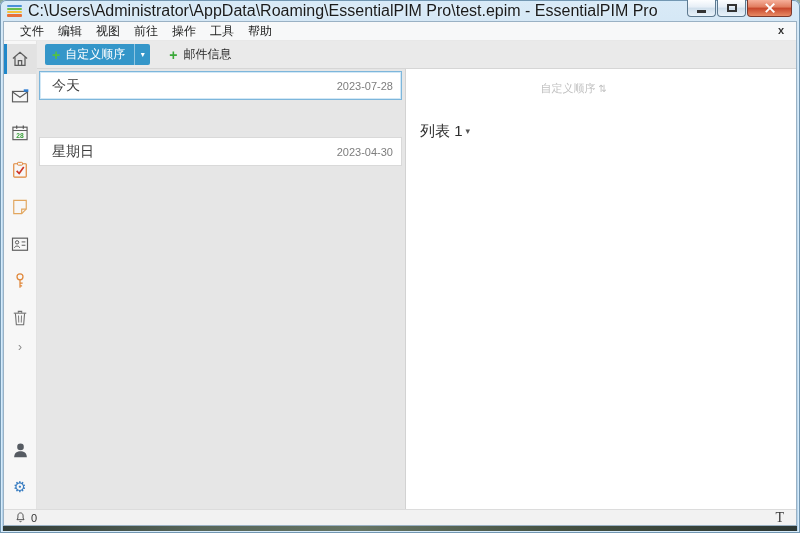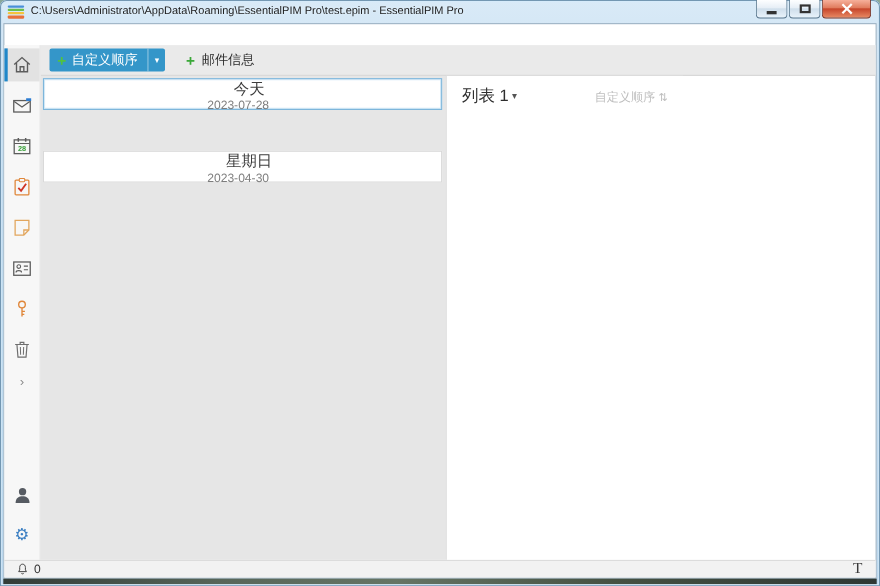--- a/index.html
+++ b/index.html
@@ -11,21 +11,21 @@
     background:linear-gradient(180deg,#d9eaf7 0%,#bdd9ee 30%,#b3d3ec 100%);
     box-shadow:inset 0 0 0 1px #7397b2, inset 0 0 0 2px #d6ebfa; }
   .desktop-strip { position:absolute; left:3px; right:3px; bottom:2px; height:5px;
     background:linear-gradient(90deg,#232b23,#4d5a49 25%,#5d6a55 45%,#39432f 70%,#1f261f);
     opacity:.9; }
 
   
   .titlebar { position:absolute; left:3px; right:3px; top:0; height:21px; display:flex; align-items:center; }
   .app-icon { width:15px; height:12px; margin:0 6px 0 4px; display:flex; flex-direction:column; gap:1px; }
   .app-icon i { display:block; height:2.4px; border-radius:1px; }
-  .title-text { font-size:10px; color:#1b1b1b; white-space:nowrap; text-shadow:0 0 3px #e8f4fc; }
+  .title-text { font-size:16px; color:#1b1b1b; white-space:nowrap; text-shadow:0 0 3px #e8f4fc; }
   .win-controls { position:absolute; right:5px; top:0; display:flex; }
   .win-btn { width:29px; height:17px; border:1px solid #5e7a90; border-top:none; border-radius:0 0 4px 4px;
     background:linear-gradient(180deg,#fdfeff 0%,#e6eef6 45%,#cfdeeb 50%,#e9f3fb 100%);
     display:flex; align-items:center; justify-content:center; margin-left:1px; position:relative; }
   .win-btn.close { width:45px; border-color:#7c3a2d;
     background:linear-gradient(180deg,#f6b09b 0%,#e07b5d 45%,#c6452a 50%,#e88a64 100%); }
   .glyph-min { width:9px; height:3px; background:#333; margin-top:6px; }
   .glyph-max { width:10px; height:8px; border:2px solid #333; }
   .glyph-close { position:relative; width:12px; height:10px; }
   .glyph-close::before,.glyph-close::after { content:""; position:absolute; left:5px; top:-1px; width:2.4px; height:12px; background:#fff; }
@@ -62,29 +62,29 @@
   .side-item { position:absolute; left:0; width:32px; height:30px; display:flex; align-items:center; justify-content:center; }
   .side-item.selected { background:#e2e2e2; }
   .side-item.selected::before { content:""; position:absolute; left:0; top:0; bottom:0; width:3px; background:#1f87c9; }
   .side-item svg { display:block; }
   .chev { color:#8a8a8a; font-size:12px; }
   .gear-glyph { color:#3a7ec2; font-size:15px; line-height:1; }
 
   
   .listpanel { position:absolute; left:33px; top:47px; width:368px; bottom:16px; background:#e6e6e6; }
   .card { position:absolute; left:2px; right:3px; height:29px; background:#fff;
-    border:1px solid #d9d9d9; display:flex; align-items:center; justify-content:space-between;flex-direction:column; }
+    border:1px solid #d9d9d9; display:flex; align-items:center; justify-content:space-between; }
   .card.selected { border:1px solid #7db6db; box-shadow:inset 0 0 0 1px #d2e8f6; }
   .card .c-title { font-size:14px; color:#3c3c3c; padding-left:12px; }
   .card .c-date { font-size:11px; color:#7d7d7d; padding-right:8px; }
 
   .middlepanel { position:absolute; left:401px; top:47px; width:216px; bottom:16px; background:#fff;
     border-left:1px solid #d2d2d2; }
   .mid-head { display:flex; align-items:flex-start; justify-content:space-between; padding:9px 14px 0 14px; }
-  .mid-title { font-size:15px; color:#2e2e2e; }
+  .mid-title { font-size:15px; color:#2e2e2e;margin-top:44px; }
   .mid-title .arrow { font-size:9px; color:#555; margin-left:3px; vertical-align:2px; }
   .sort-ctl { font-size:11px; color:#bfbfbf; margin-top:3px; }
   .sort-ctl .sort-glyph { font-size:10px; margin-left:3px; }
 
   .rightpanel { position:absolute; left:617px; top:47px; right:0; bottom:16px; background:#fff;
     border-left:1px solid #d2d2d2; }
   .right-title { font-size:13.5px; font-weight:bold; color:#2e2e2e; padding:10px 0 0 12px; }
 
   
   .statusbar { position:absolute; left:0; right:0; bottom:0; height:16px; background:#f2f2f2;
@@ -115,20 +115,30 @@
           <span class="glyph-max"></span>
         </span>
       <span class="win-btn close">
           <span class="glyph-close"></span>
         </span>
     </span>
   </div>
 
   <div class="client">
 
+    <div class="menubar">
+      <span class="menu-item">文件</span>
+      <span class="menu-item">编辑</span>
+      <span class="menu-item">视图</span>
+      <span class="menu-item">前往</span>
+      <span class="menu-item">操作</span>
+      <span class="menu-item">工具</span>
+      <span class="menu-item">帮助</span>
+      <span class="menu-close">x</span>
+    </div>
 
     <div class="toolbar">
       <span class="btn-new-event">
         <span class="main">
           <span class="plus">+</span>
           <span class="lbl">自定义顺序</span>
         </span>
         <span class="drop">
           <span class="arrow">▾</span>
         </span>

